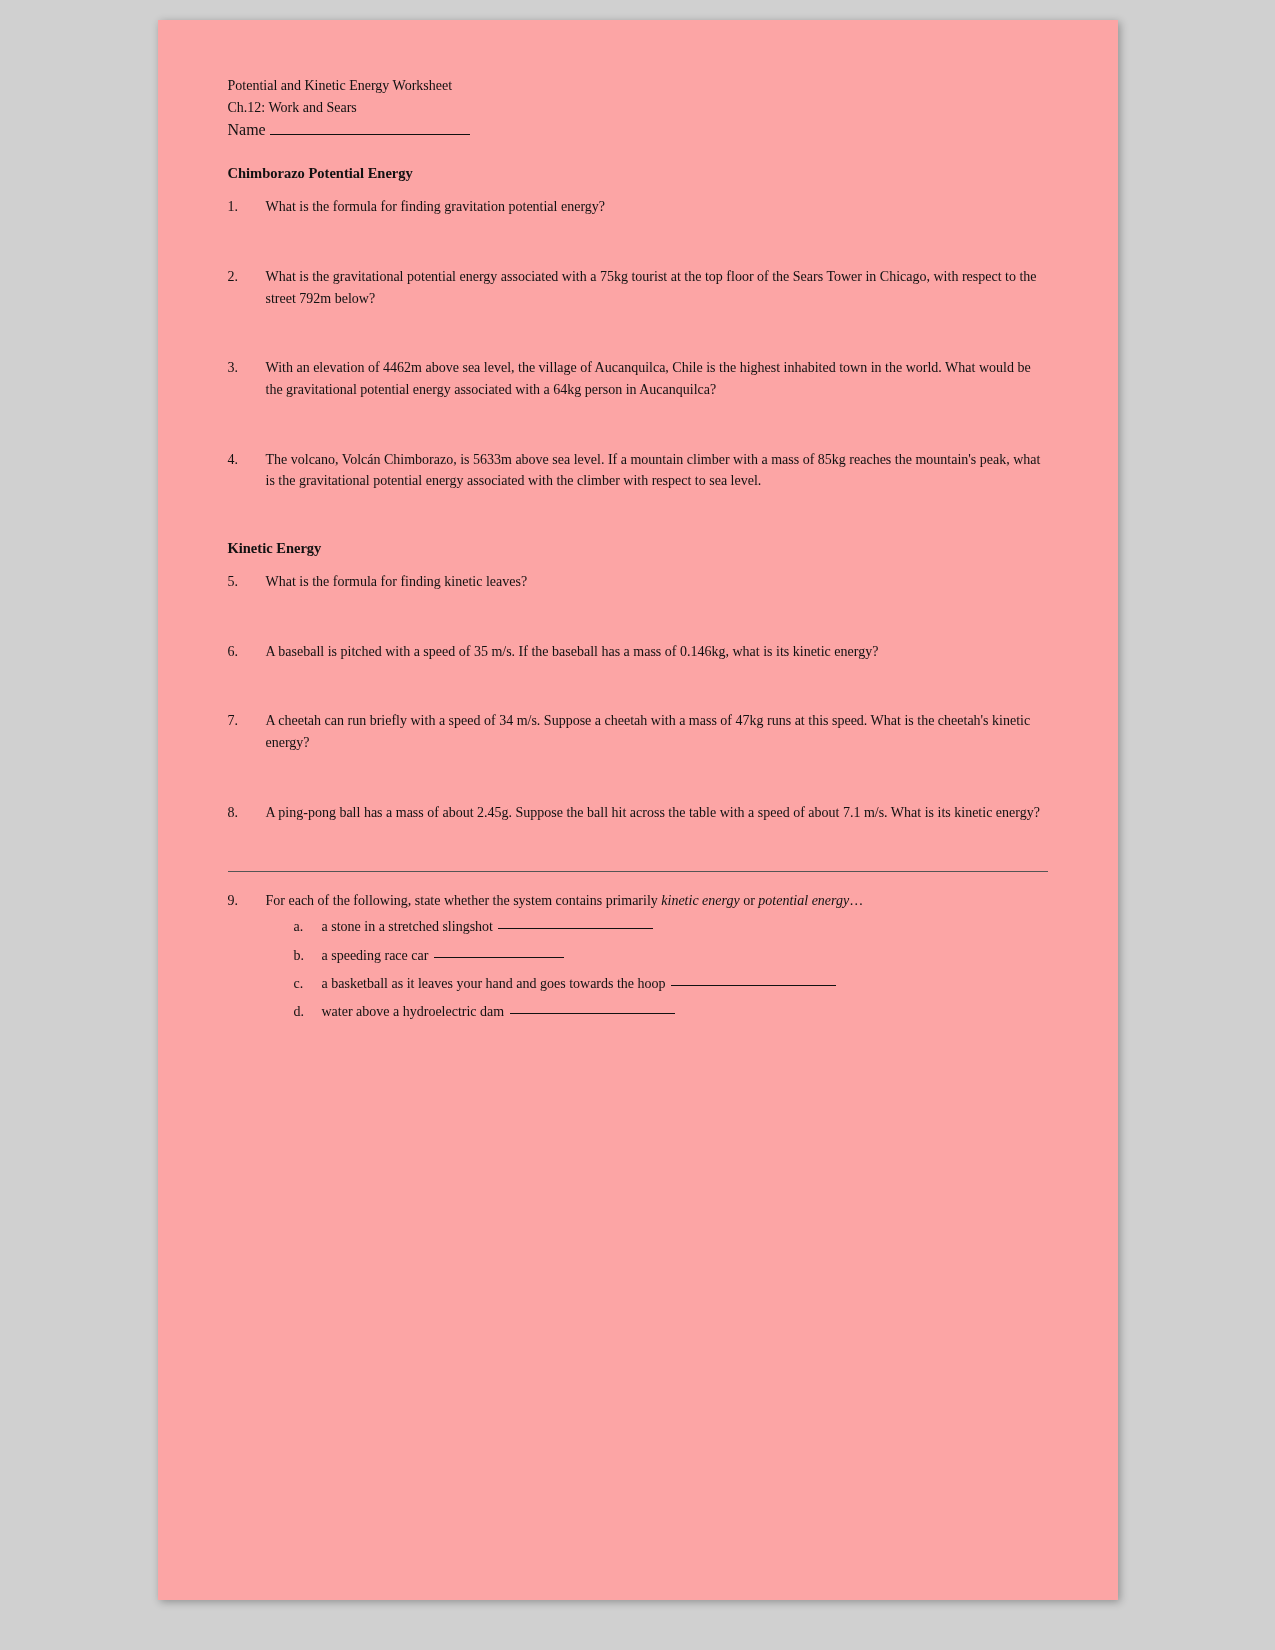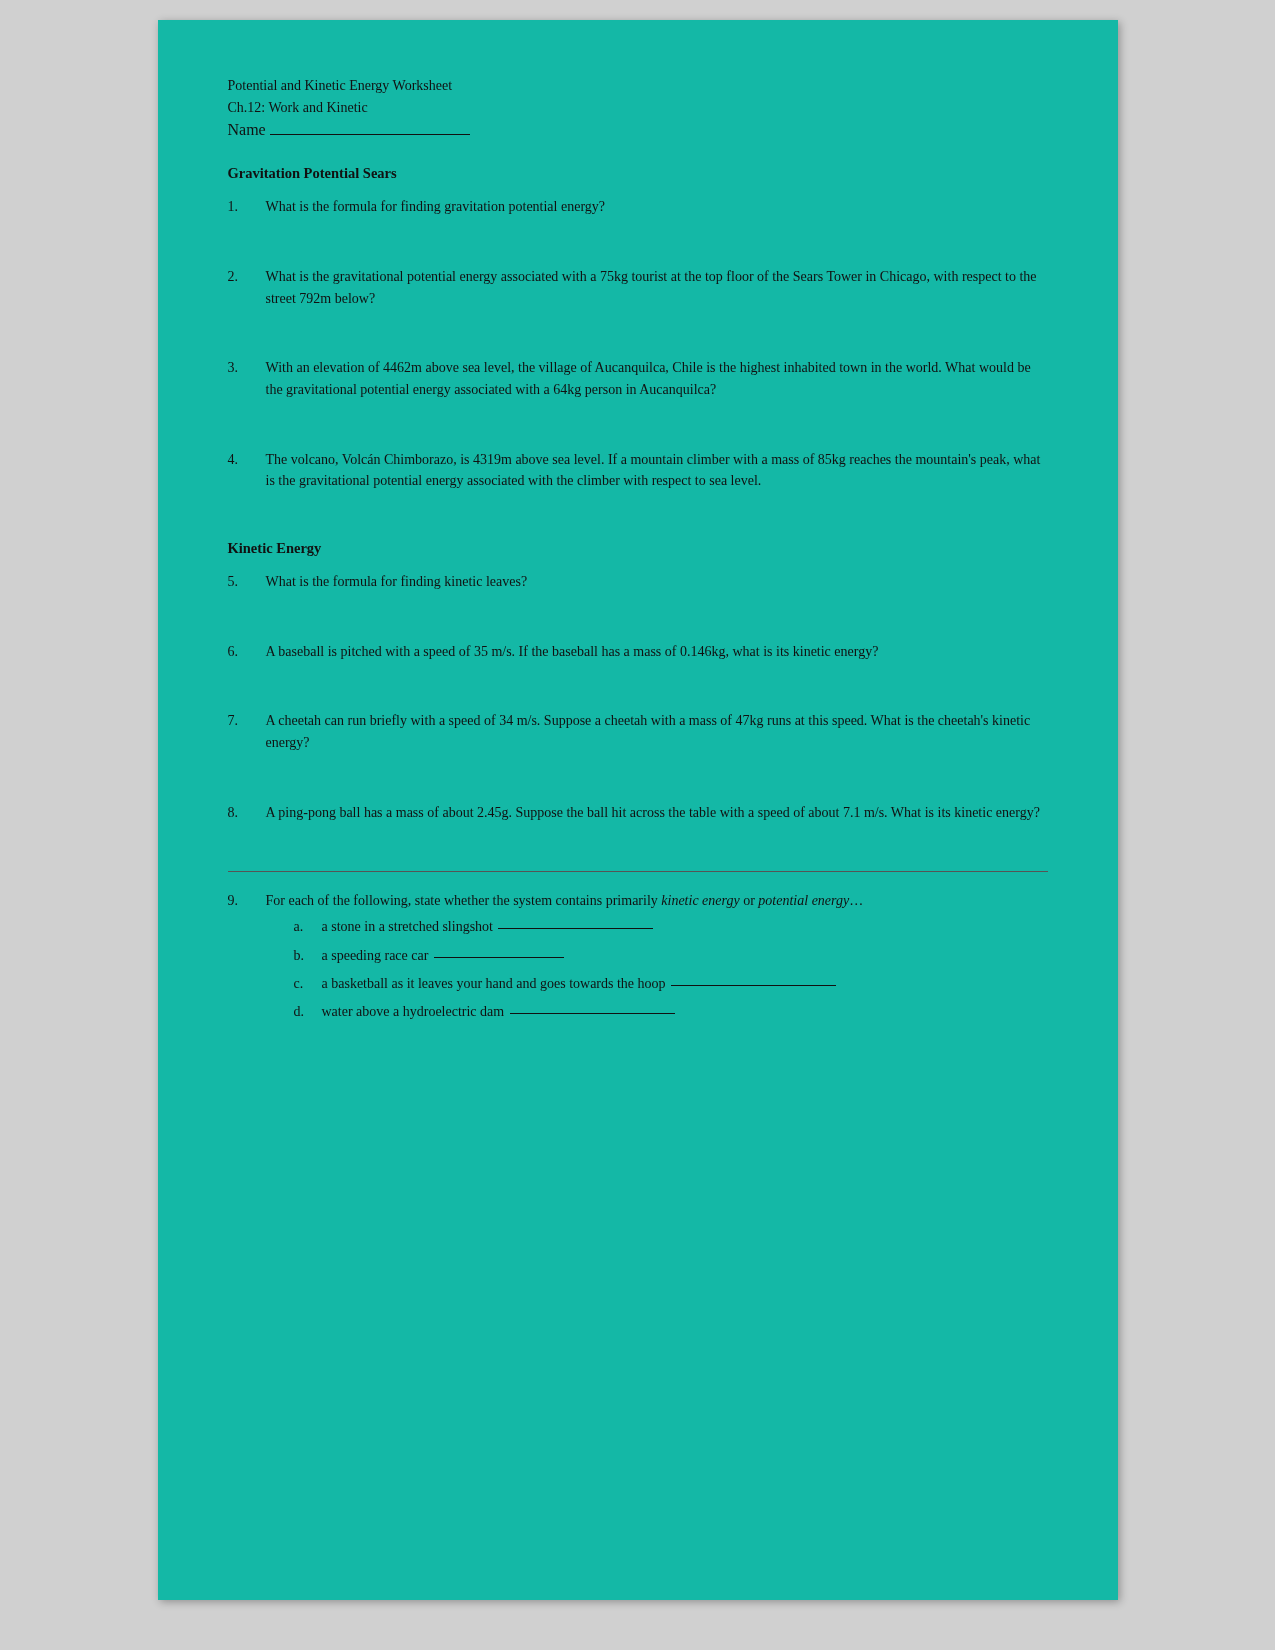--- a/index.html
+++ b/index.html
@@ -12,21 +12,21 @@
       background: #d0d0d0;
       display: flex;
       justify-content: center;
       align-items: flex-start;
       padding: 20px;
       font-family: 'Times New Roman', Times, serif;
       min-height: 1650px;
     }
 
     .page {
-      background: #14b8a6;
+      background: #fca5a5;
       width: 960px;
       min-height: 1580px;
       padding: 55px 70px 55px 70px;
       box-shadow: 2px 2px 8px rgba(0,0,0,0.3);
       position: relative;
     }
 
     .header-section {
       margin-bottom: 22px;
     }
@@ -137,45 +137,45 @@
       margin-top: 4px;
     }
   </style>
 </head>
 <body>
 
 <div class="page">
 
   <div class="header-section">
     <div class="header-line">Potential and Kinetic Energy Worksheet</div>
-    <div class="header-line">Ch.12: Work and Kinetic</div>
+    <div class="header-line">Ch.12: Work and Sears</div>
     <div class="name-line">
       <span>Name</span>
       <span class="name-underline"></span>
     </div>
   </div>
 
   <div>
-    <div class="section-title">Gravitation Potential Sears</div>
+    <div class="section-title">Chimborazo Potential Energy</div>
     <ol class="questions-list">
       <li class="question-item">
         <span class="question-number">1.</span>
         <span class="question-text">What is the formula for finding gravitation potential energy?</span>
       </li>
       <li class="question-item">
         <span class="question-number">2.</span>
         <span class="question-text">What is the gravitational potential energy associated with a 75kg tourist at the top floor of the Sears Tower in Chicago, with respect to the street 792m below?</span>
       </li>
       <li class="question-item">
         <span class="question-number">3.</span>
         <span class="question-text">With an elevation of 4462m above sea level, the village of Aucanquilca, Chile is the highest inhabited town in the world.  What would be the gravitational potential energy associated with a 64kg person in Aucanquilca?</span>
       </li>
       <li class="question-item">
         <span class="question-number">4.</span>
-        <span class="question-text">The volcano, Volcán Chimborazo, is 4319m above sea level.  If a mountain climber with a mass of 85kg reaches the mountain's peak, what is the gravitational potential energy associated with the climber with respect to sea level.</span>
+        <span class="question-text">The volcano, Volcán Chimborazo, is 5633m above sea level.  If a mountain climber with a mass of 85kg reaches the mountain's peak, what is the gravitational potential energy associated with the climber with respect to sea level.</span>
       </li>
     </ol>
   </div>
 
   <div>
     <div class="section-title">Kinetic Energy</div>
     <ol class="questions-list">
       <li class="question-item">
         <span class="question-number">5.</span>
         <span class="question-text">What is the formula for finding kinetic leaves?</span>

